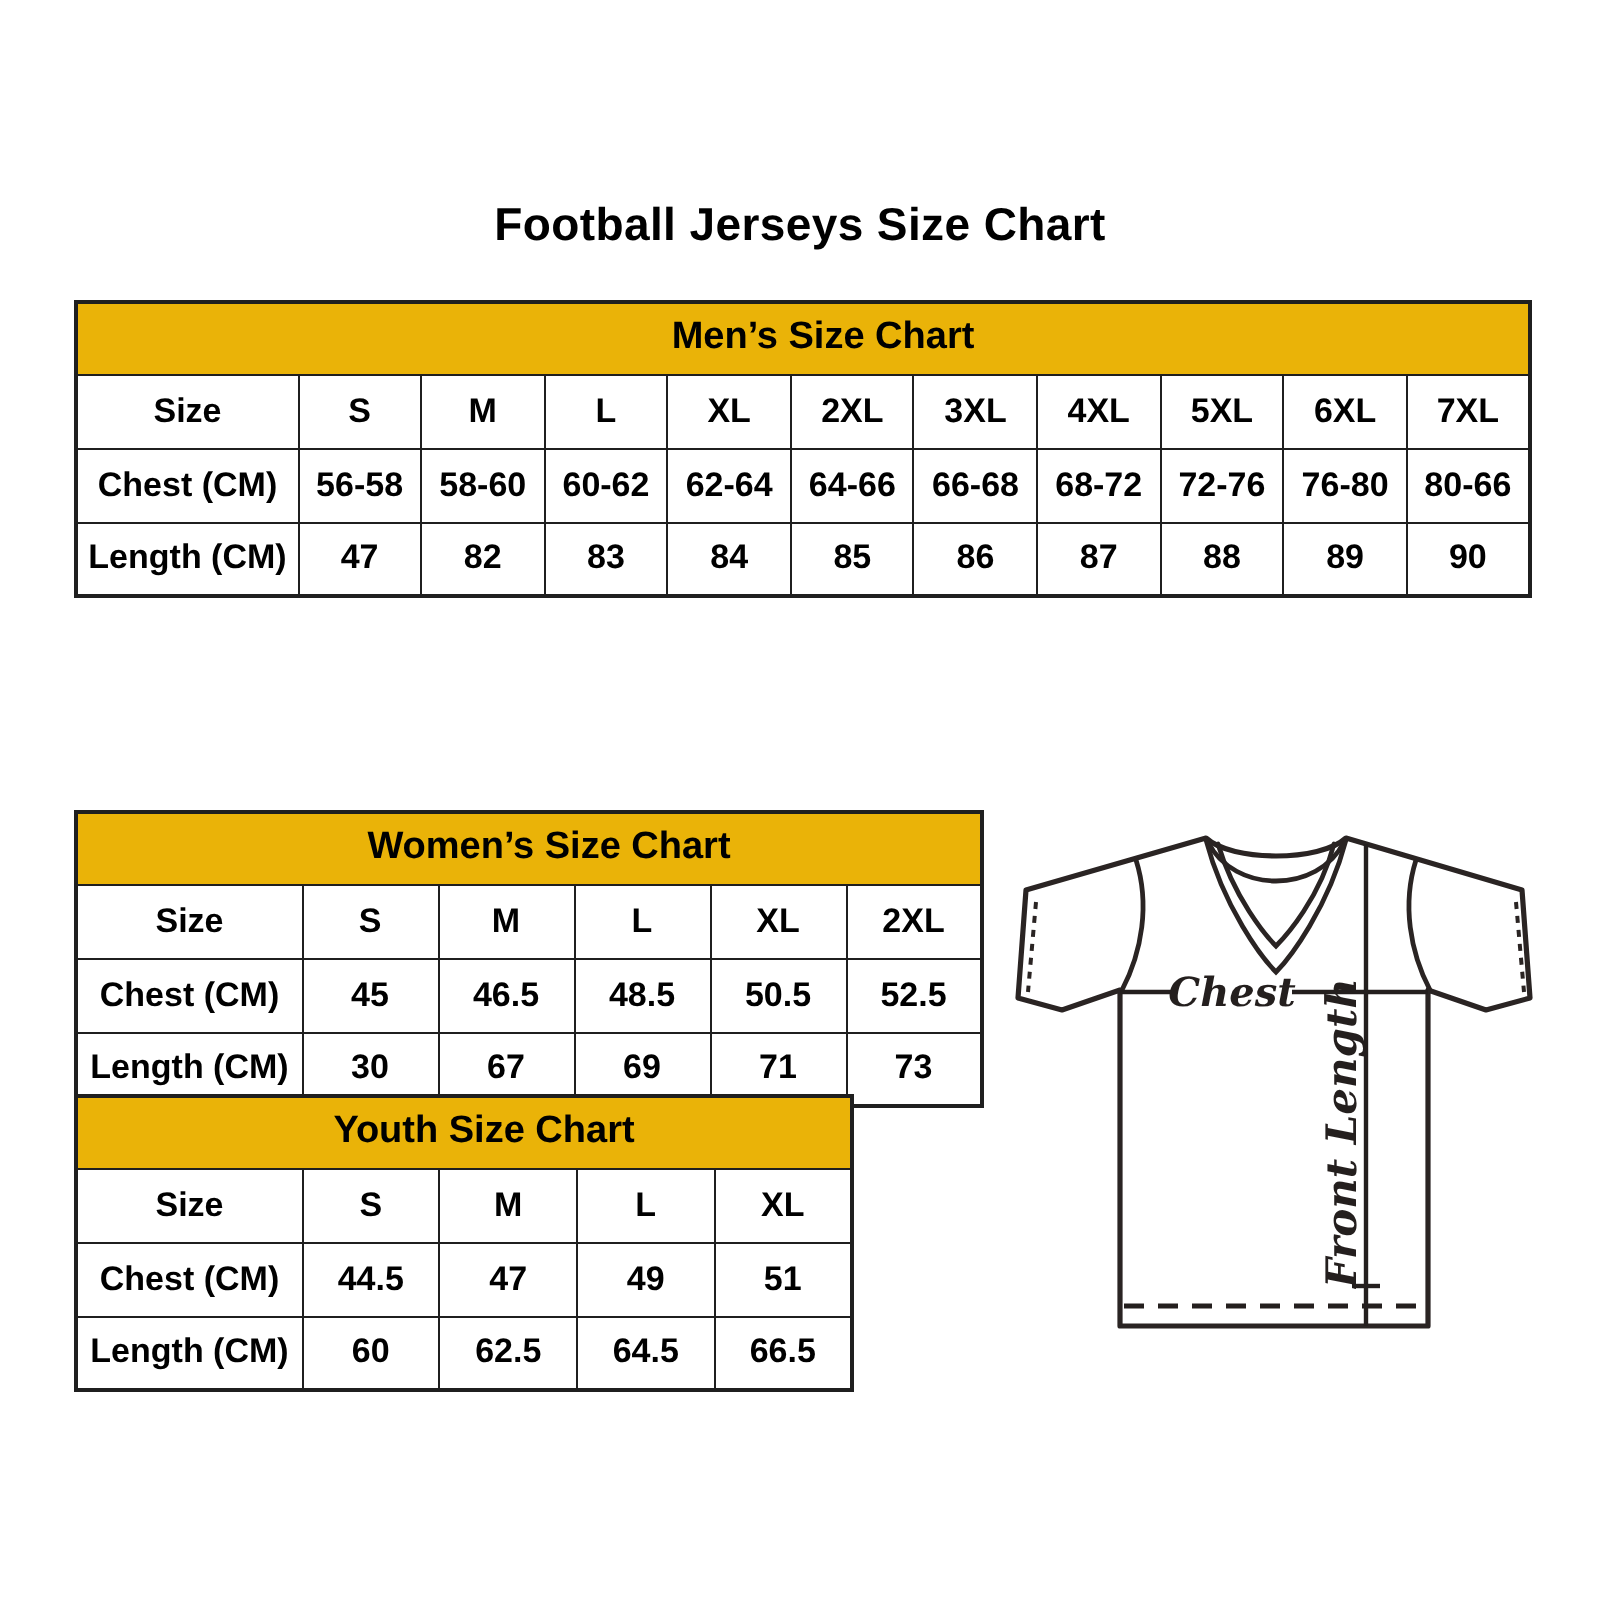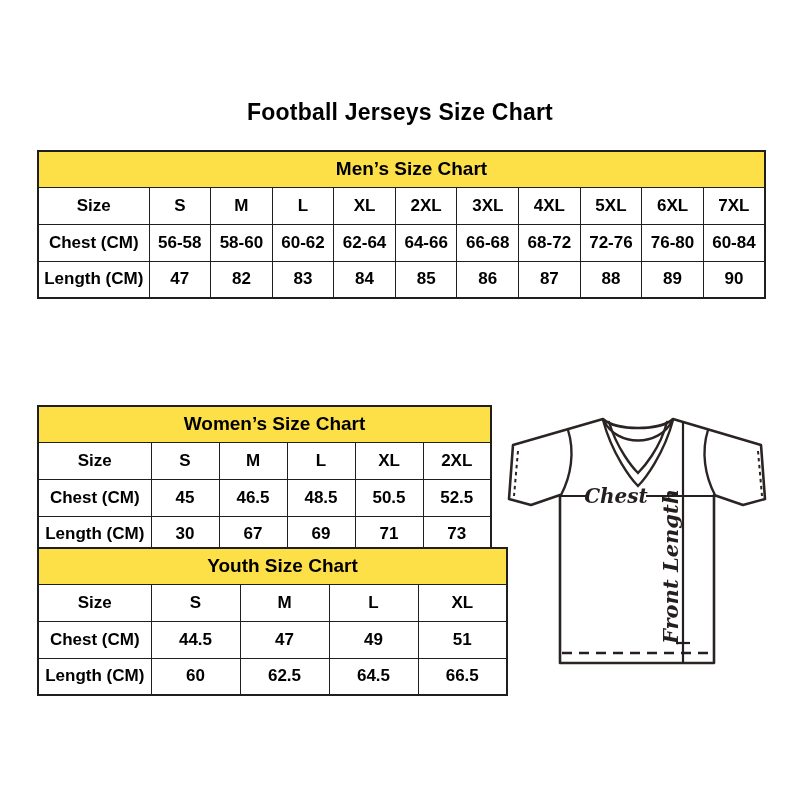--- a/index.html
+++ b/index.html
@@ -15,25 +15,25 @@
   }
   table.size-table {
     position:absolute; border-collapse:collapse; table-layout:fixed;
     border:2px solid #1f1f1f; background:#ffffff;
   }
   .size-table td {
     border:1.5px solid #1f1f1f; text-align:center; vertical-align:middle;
     font-weight:700; font-size:17px; padding:0; height:37px; color:#000;
   }
   .size-table td.tbl-title {
-    background:#fde047; font-size:19px; height:36px;padding-left:20px;
+    background:#eab308; font-size:19px; height:36px;padding-left:20px;
   }
   .men   { left:37px; top:150px; width:729px; }
   .women { left:37px; top:371px; width:455px;margin-top:34px; }
-  .youth { left:37px; top:547px; width:471px; }
+  .youth { left:37px; top:547px; width:390px; }
   .jersey { position:absolute; left:500px; top:400px; }
   .measure-label {
     font-family:"DejaVu Serif","Liberation Serif",serif;
     font-style:italic; font-weight:700; fill:#241f1e;
   }
 </style>
 </head>
 <body>
 
 <div class="page">
@@ -65,21 +65,21 @@
       <td>Chest (CM)</td>
       <td>56-58</td>
       <td>58-60</td>
       <td>60-62</td>
       <td>62-64</td>
       <td>64-66</td>
       <td>66-68</td>
       <td>68-72</td>
       <td>72-76</td>
       <td>76-80</td>
-      <td>60-84</td>
+      <td>80-66</td>
     </tr>
     <tr>
       <td>Length (CM)</td>
       <td>47</td>
       <td>82</td>
       <td>83</td>
       <td>84</td>
       <td>85</td>
       <td>86</td>
       <td>87</td>

